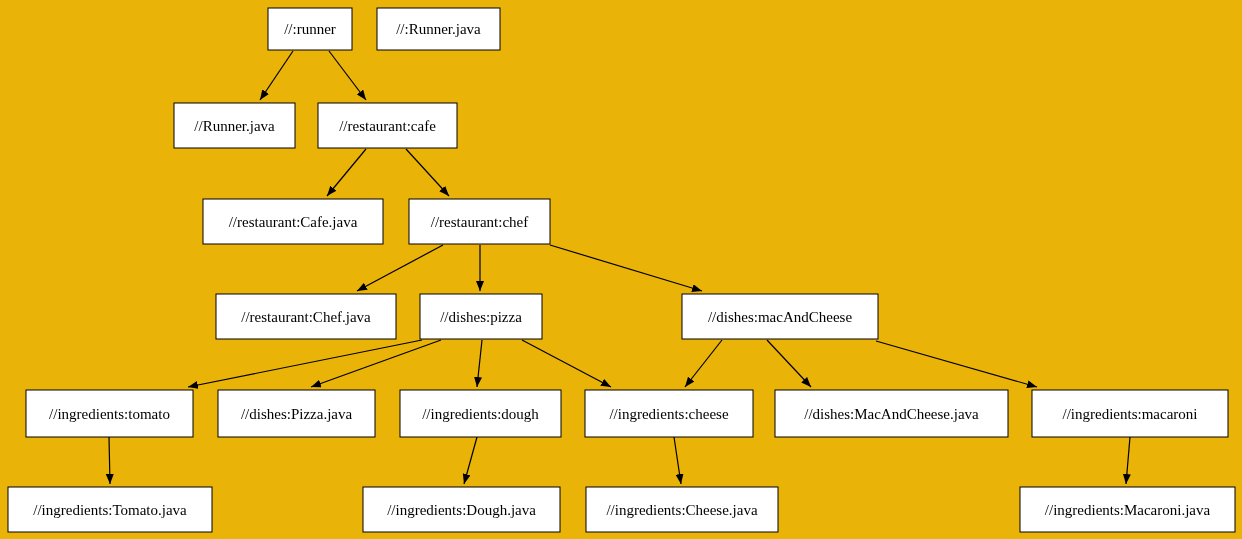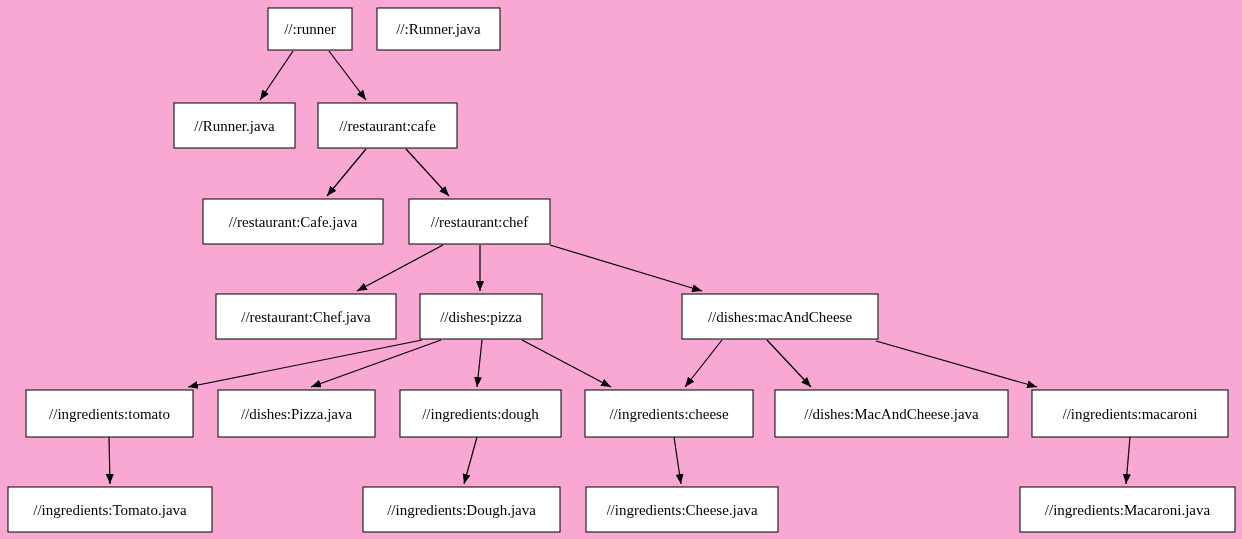--- a/index.html
+++ b/index.html
@@ -8,21 +8,21 @@
     background: #ffffff;
     width: 1242px;
     height: 539px;
     overflow: hidden;
     font-family: "Liberation Serif", "DejaVu Serif", serif;
   }
   .canvas {
     position: relative;
     width: 1242px;
     height: 539px;
-    background: #f9a8d4;
+    background: #eab308;
   }
   svg { display: block; }
   .node-box {
     fill: #ffffff;
     stroke: #000000;
     stroke-width: 1px;
   }
   .node-label {
     font-family: "Liberation Serif", "DejaVu Serif", serif;
     font-size: 15px;

